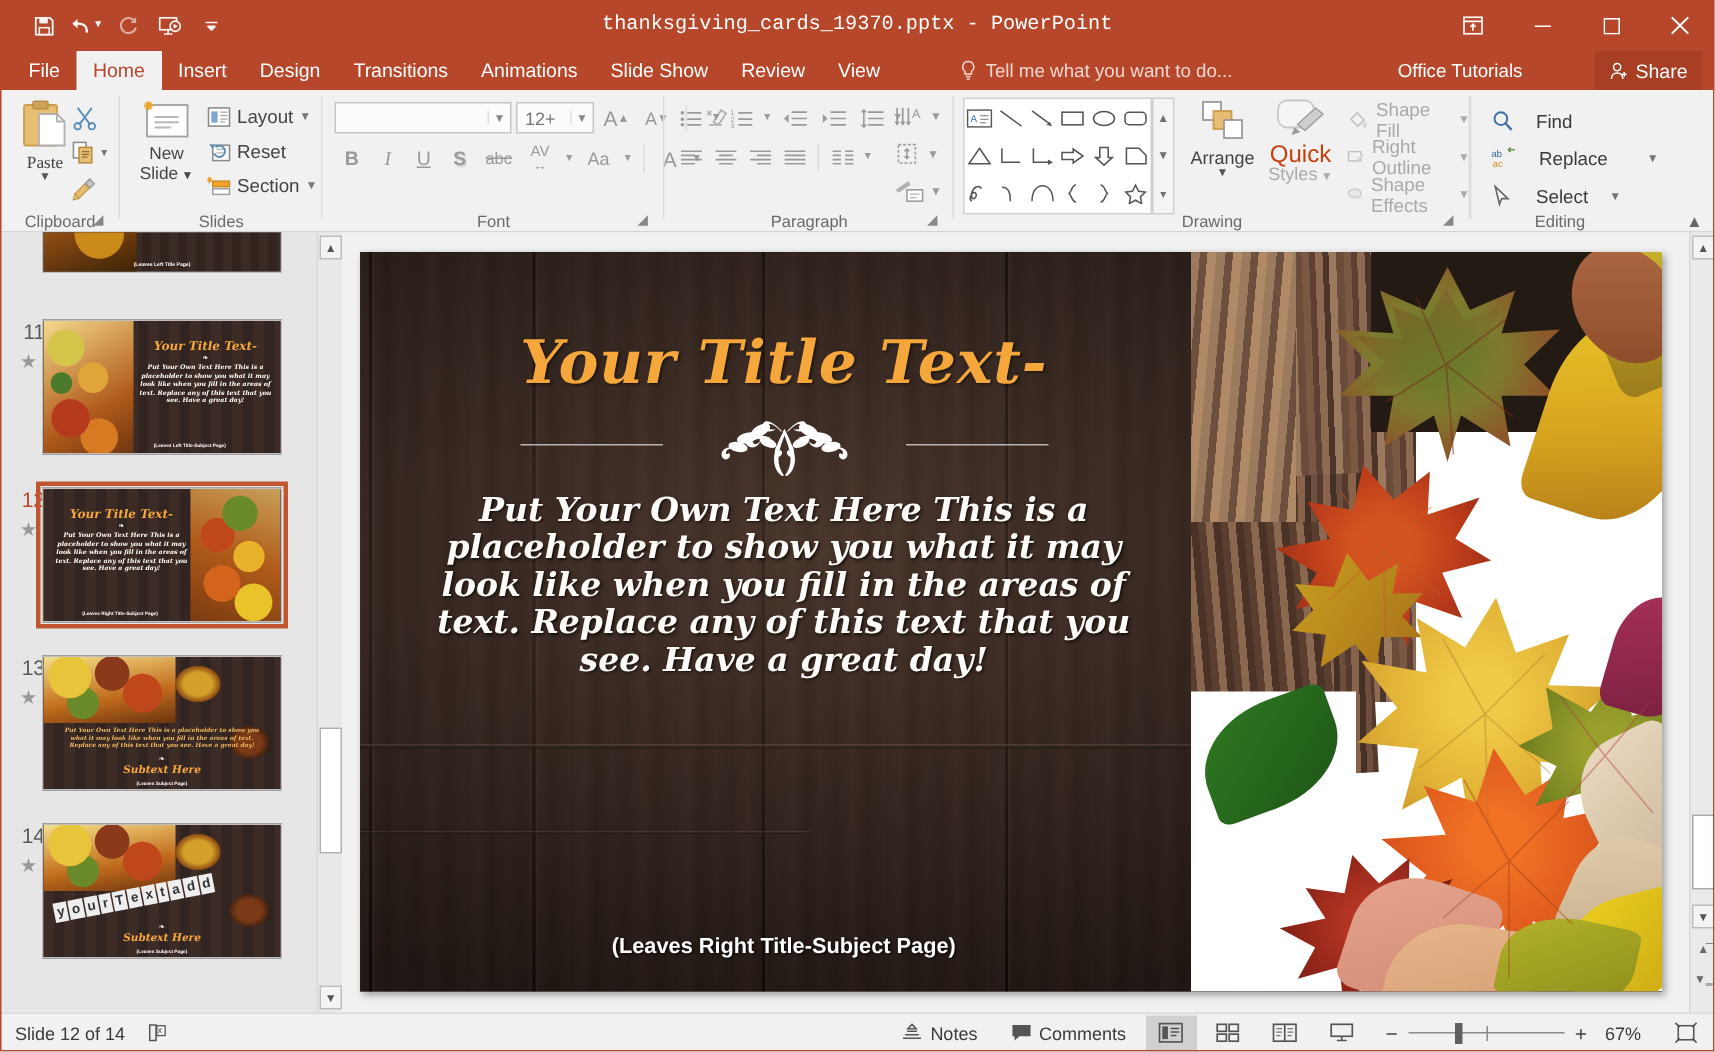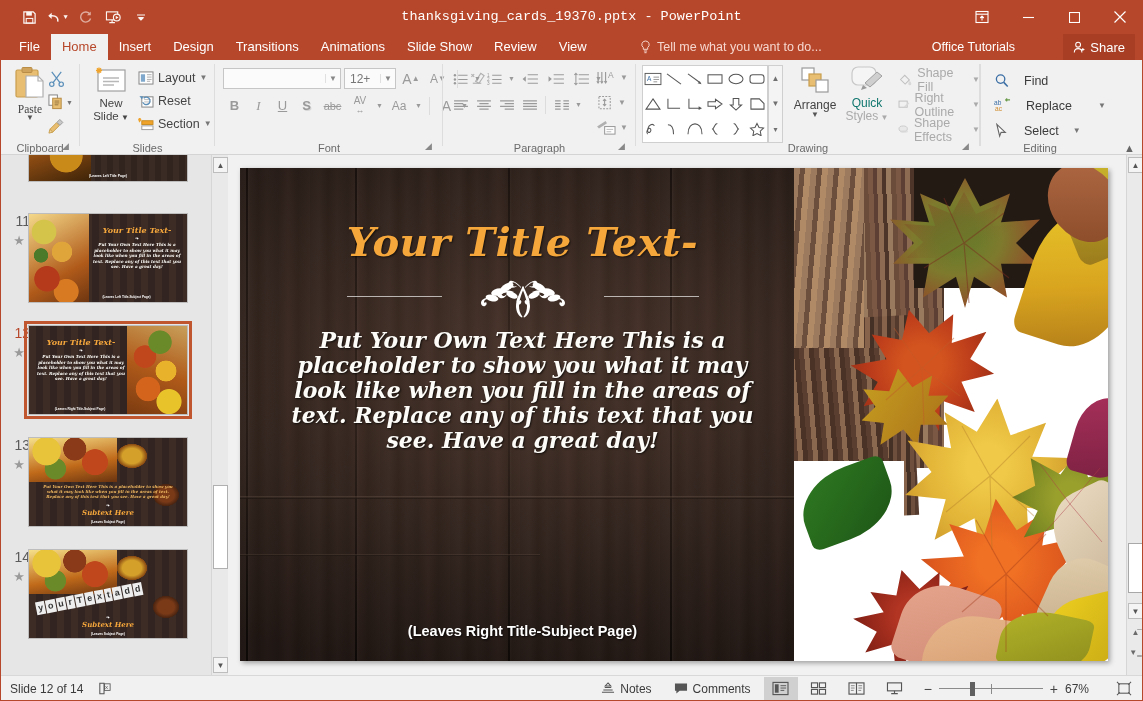--- a/index.html
+++ b/index.html
@@ -304,21 +304,21 @@
   .sb-item { display: flex; align-items: center; gap: 5px; font-size: 12px; color: #3b3b3b; padding: 0 9px; height: 24px; }
   .view-btn {
     width: 34px; height: 24px; display: flex; align-items: center; justify-content: center; color: #555;
   }
   .view-btn.active { background: #d0d0d0; }
   .zoom-wrap { display: flex; align-items: center; gap: 7px; padding: 0 8px; }
   .zoom-track { position: relative; width: 104px; height: 14px; display: flex; align-items: center; }
   .zoom-line { position: absolute; left: 0; right: 0; height: 1px; background: #8a8a8a; }
   .zoom-tick { position: absolute; left: 50%; top: 2px; width: 1px; height: 10px; background: #8a8a8a; }
   .zoom-handle { position: absolute; left: 31px; top: 0; width: 5px; height: 14px; background: #606060; }
-  .zoom-pct { font-size: 12px; color: #3b3b3b; width: 34px; text-align: left; }
+  .zoom-pct { font-size: 12px; color: #3b3b3b; width: 34px; text-align: center; }
   .fitbtn { width: 26px; height: 22px; display: flex; align-items: center; justify-content: center; color: #555; }
 
   
   .app-border {
     position: absolute; inset: 0; border: 1px solid #b7472a; pointer-events: none;
   }
   svg { display: block; }
 </style>
 </head>
 <body>
@@ -784,21 +784,21 @@
         </svg>
         <span style="font-size:12px;color:#444;margin-top:1px;">Arrange</span>
         <span class="caret-sm">▼</span>
       </div>
       <div class="quickstyles">
         <svg width="40" height="32" viewBox="0 0 40 32">
           <rect x="5" y="2" width="24" height="18" rx="6" fill="#f5f5f5" stroke="#c8c8c8" stroke-width="1.2"></rect>
           <path d="M18 18l12-11 5 4-12 11z" fill="#cfcfcf" stroke="#a0a0a0" stroke-width="1"></path>
           <path d="M16 20l-2 5 6-2z" fill="#9a9a9a"></path>
         </svg>
-        <span style="font-size:12px;color:#0f766e;line-height:13px;text-align:center;">Quick</span>
+        <span style="font-size:16px;color:#c2410c;line-height:13px;text-align:center;">Quick</span>
         <span style="font-size:12px;color:#aaa;line-height:13px;text-align:center;">
           <span>Styles</span><span style="font-size:8px;"> ▼</span>
         </span>
       </div>
       <div class="shape-opts">
         <div class="so-item">
           <svg width="16" height="15" viewBox="0 0 17 16">
               <path d="M3 8l5-5 5.5 5.5-5 5z" fill="none" stroke="#c0c0c0" stroke-width="1.2"></path>
               <path d="M14 9.5c1.2 1.8 1.8 2.8 1.8 3.6a1.8 1.8 0 0 1-3.6 0c0-.8.6-1.8 1.8-3.6z" fill="#d8d8d8"></path>
             </svg>

